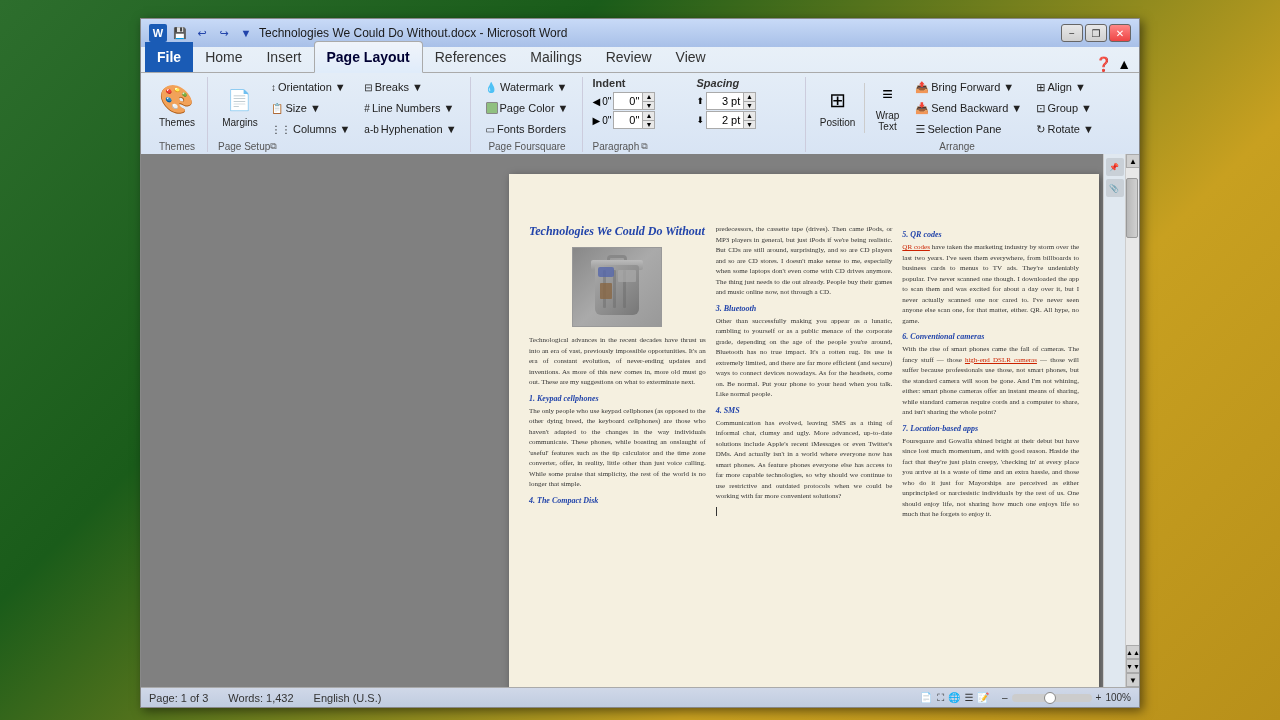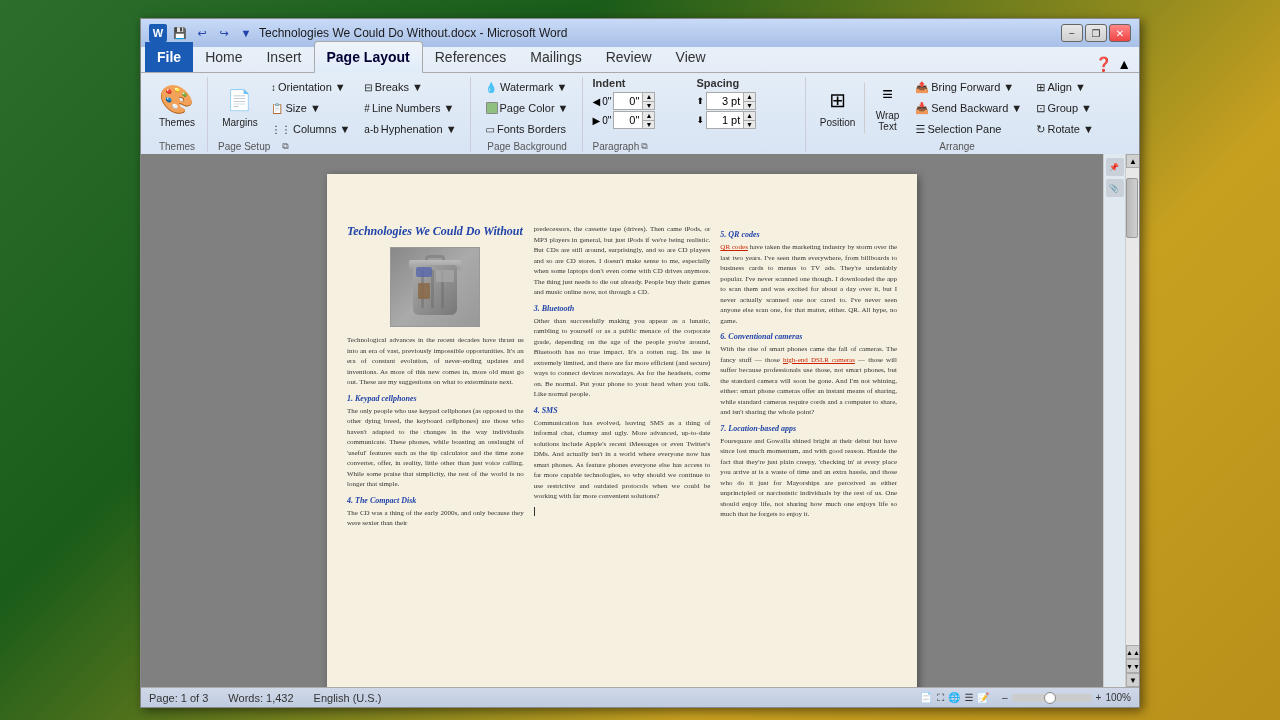--- a/index.html
+++ b/index.html
@@ -253,21 +253,21 @@
       left: 0;
     }
 
     
     .doc-area {
       flex: 1;
       background: #808080;
       overflow: hidden;
       position: relative;
       display: flex;
-      justify-content: center;
+      justify-content: flex-end;
       padding: 20px 4px;
     }
 
     
     .page {
       background: #f5f0e0;
       width: 590px;
       min-height: 680px;
       box-shadow: 2px 2px 8px rgba(0,0,0,0.4);
       padding: 50px 20px 20px 20px;
@@ -495,21 +495,21 @@
             <div class="ribbon-btn-small">
               <span style="font-size:10px;">#</span>
               <span>Line Numbers ▼</span>
             </div>
             <div class="ribbon-btn-small">
               <span style="font-size:10px;">a-b</span>
               <span>Hyphenation ▼</span>
             </div>
           </div>
         </div>
-        <div class="ribbon-group-label" style="display:flex;align-items:center;gap:12px;">
+        <div class="ribbon-group-label" style="display:flex;align-items:center;gap:0;">
           <span>Page Setup</span>
           <span style="font-size:9px;cursor:pointer;">⧉</span>
         </div>
       </div>
 
       <div class="ribbon-group">
         <div class="ribbon-group-content">
           <div class="ribbon-col">
             <div class="ribbon-btn-small">
               <span style="font-size:10px;">💧</span>
@@ -518,21 +518,21 @@
             <div class="ribbon-btn-small">
               <span style="width:12px;height:12px;background:#90c080;display:inline-block;border:1px solid #888;border-radius:1px;"></span>
               <span>Page Color ▼</span>
             </div>
             <div class="ribbon-btn-small">
               <span style="font-size:10px;">▭</span>
               <span>Fonts Borders</span>
             </div>
           </div>
         </div>
-        <div class="ribbon-group-label">Page Background</div>
+        <div class="ribbon-group-label">Page Foursquare</div>
       </div>
 
       <div class="ribbon-group">
         <div class="ribbon-group-content">
           <div class="ribbon-col" style="min-width:100px;">
             <div style="font-size:11px;font-weight:bold;color:#333;margin-bottom:2px;">Indent</div>
             <div class="spinner-row">
               <span style="font-size:10px;">◀</span>
               <span style="font-size:10px;">0"</span>
               <div style="width:42px;height:18px;border:1px solid #aaa;background:white;font-size:11px;display:flex;align-items:center;justify-content:center;position:relative;">
@@ -549,35 +549,35 @@
               <div style="width:42px;height:18px;border:1px solid #aaa;background:white;font-size:11px;display:flex;align-items:center;justify-content:center;position:relative;">
                 <span>0"</span>
                 <div style="position:absolute;right:0;top:0;display:flex;flex-direction:column;width:12px;height:100%;">
                   <div style="flex:1;background:#e8e8e8;border-left:1px solid #aaa;display:flex;align-items:center;justify-content:center;font-size:7px;cursor:pointer;">▲</div>
                   <div style="flex:1;background:#e8e8e8;border-left:1px solid #aaa;border-top:1px solid #aaa;display:flex;align-items:center;justify-content:center;font-size:7px;cursor:pointer;">▼</div>
                 </div>
               </div>
             </div>
           </div>
           <div class="ribbon-col" style="min-width:100px;">
-            <div style="font-size:11px;font-weight:bold;color:#333;margin-bottom:2px;">Spacing</div>
+            <div style="font-size:11px;font-weight:bold;color:#333;margin-bottom:2px;font-style:italic;">Spacing</div>
             <div class="spinner-row">
               <span style="font-size:9px;">⬆</span>
               <div style="width:50px;height:18px;border:1px solid #aaa;background:white;font-size:11px;display:flex;align-items:center;justify-content:center;position:relative;">
                 <span>3 pt</span>
                 <div style="position:absolute;right:0;top:0;display:flex;flex-direction:column;width:12px;height:100%;">
                   <div style="flex:1;background:#e8e8e8;border-left:1px solid #aaa;display:flex;align-items:center;justify-content:center;font-size:7px;cursor:pointer;">▲</div>
                   <div style="flex:1;background:#e8e8e8;border-left:1px solid #aaa;border-top:1px solid #aaa;display:flex;align-items:center;justify-content:center;font-size:7px;cursor:pointer;">▼</div>
                 </div>
               </div>
             </div>
             <div class="spinner-row">
               <span style="font-size:9px;">⬇</span>
               <div style="width:50px;height:18px;border:1px solid #aaa;background:white;font-size:11px;display:flex;align-items:center;justify-content:center;position:relative;">
-                <span>1 pt</span>
+                <span>2 pt</span>
                 <div style="position:absolute;right:0;top:0;display:flex;flex-direction:column;width:12px;height:100%;">
                   <div style="flex:1;background:#e8e8e8;border-left:1px solid #aaa;display:flex;align-items:center;justify-content:center;font-size:7px;cursor:pointer;">▲</div>
                   <div style="flex:1;background:#e8e8e8;border-left:1px solid #aaa;border-top:1px solid #aaa;display:flex;align-items:center;justify-content:center;font-size:7px;cursor:pointer;">▼</div>
                 </div>
               </div>
             </div>
           </div>
         </div>
         <div class="ribbon-group-label" style="display:flex;align-items:center;gap:2px;">
           <span>Paragraph</span>
@@ -652,21 +652,20 @@
                 <div style="position:absolute;top:2px;left:3px;width:16px;height:10px;background:#5566aa;border-radius:2px;opacity:0.8;"></div>
                 <div style="position:absolute;top:5px;right:3px;width:18px;height:12px;background:#aaaaaa;border-radius:1px;opacity:0.7;"></div>
                 <div style="position:absolute;top:18px;left:5px;width:12px;height:16px;background:#886644;border-radius:1px;opacity:0.8;"></div>
               </div>
             </div>
           </div>
           <div class="doc-para">Technological advances in the recent decades have thrust us into an era of vast, previously impossible opportunities. It's an era of constant evolution, of never-ending updates and inventions. As more of this new comes in, more old must go out. These are my suggestions on what to exterminate next.</div>
           <div class="section-heading">1. Keypad cellphones</div>
           <div class="doc-para">The only people who use keypad cellphones (as opposed to the other dying breed, the keyboard cellphones) are those who haven't adapted to the changes in the way individuals communicate. These phones, while boasting an onslaught of 'useful' features such as the tip calculator and the time zone converter, offer, in reality, little other than just voice calling. While some praise that simplicity, the rest of the world is no longer that simple.</div>
           <div class="section-heading">4. The Compact Disk</div>
-          <div class="doc-para">The CD was a thing of the early 2000s, and only because they were sexier than their</div>
         </div>
 
         <div class="col2">
           <div class="doc-para">predecessors, the cassette tape (drives). Then came iPods, or MP3 players in general, but just iPods if we're being realistic. But CDs are still around, surprisingly, and so are CD players and so are CD stores. I doesn't make sense to me, especially when some laptops don't even come with CD drives anymore. The thing just needs to die out already. People buy their games and music online now, not through a CD.</div>
           <div class="section-heading">3. Bluetooth</div>
           <div class="doc-para">Other than successfully making you appear as a lunatic, rambling to yourself or as a public menace of the corporate grade, depending on the age of the people you're around, Bluetooth has no true impact. It's a rotten rug. Its use is extremely limited, and there are far more efficient (and secure) ways to connect devices nowadays. As for the headsets, come on. Be normal. Put your phone to your head when you talk. Like normal people.</div>
           <div class="section-heading">4. SMS</div>
           <div class="doc-para">Communication has evolved, leaving SMS as a thing of informal chat, clumsy and ugly. More advanced, up-to-date solutions include Apple's recent iMessages or even Twitter's DMs. And actually isn't in a world where everyone now has smart phones. As feature phones everyone else has access to far more capable technologies, so why should we continue to use restrictive and outdated protocols when we could be working with far more convenient solutions?</div>
           <span class="text-cursor"></span>
         </div>

